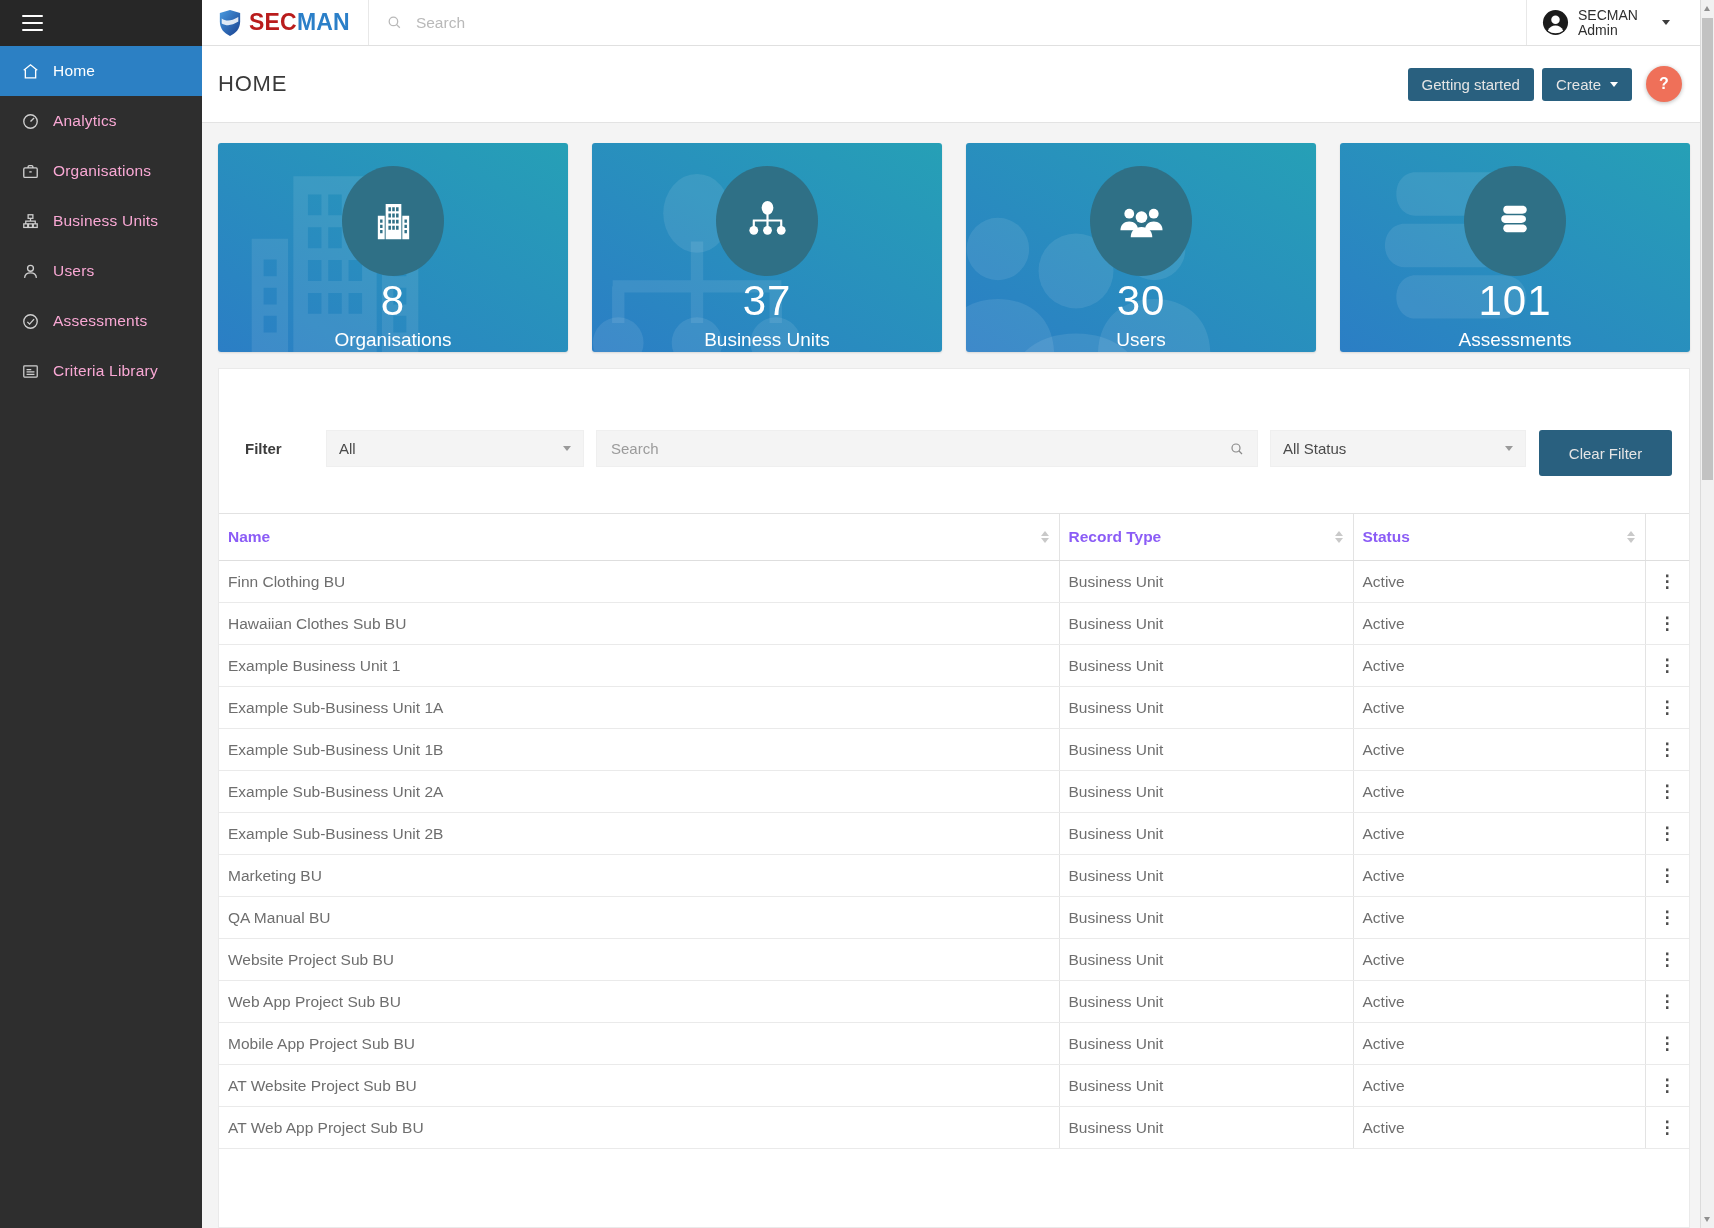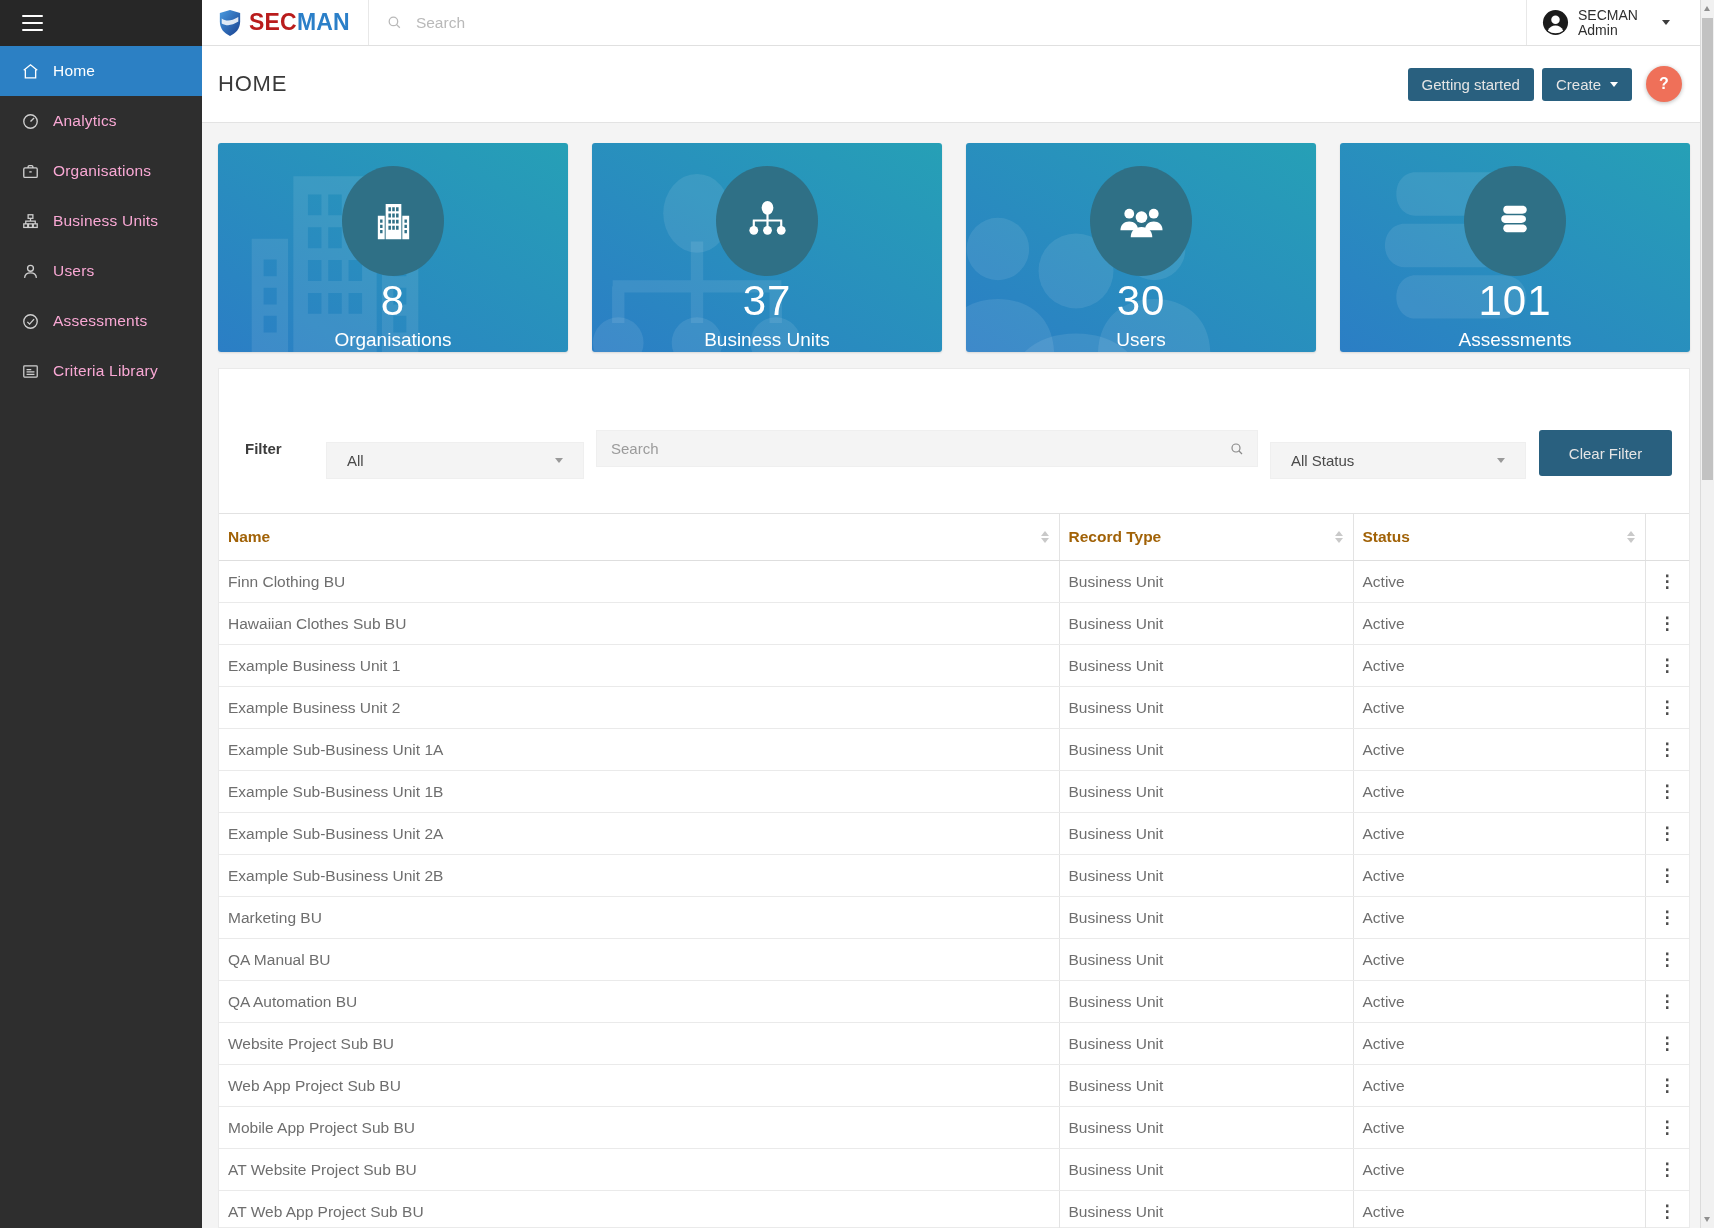--- a/index.html
+++ b/index.html
@@ -63,38 +63,38 @@
   .stat-ellipse{width:102px;height:110px;border-radius:50%;background:#2f7086;display:flex;align-items:center;justify-content:center;flex:none}
   .stat-ellipse svg{width:47px;height:47px;color:#fff}
   .stat-value{font-size:42px;font-weight:300;margin-top:3px;letter-spacing:1px;line-height:1.05}
   .stat-label{font-size:19px;margin-top:6px}
 
   
   .panel{position:absolute;left:218px;top:368px;width:1472px;height:860px;background:#fff;
          border:1px solid #eaeaea;box-sizing:border-box;z-index:1}
   .filter-row{position:absolute;left:0;top:61px;width:100%;height:38px}
   .filter-label{position:absolute;left:26px;top:0;line-height:38px;font-weight:700;font-size:15px;color:#3c3c3c}
-  .fselect{position:absolute;top:12px;height:37px;background:#f4f4f4;border:1px solid #efefef;box-sizing:border-box;
-           display:flex;align-items:center;padding:0 20px;font-size:15px;color:#4a4a4a;cursor:pointer}
+  .fselect{position:absolute;top:0;height:37px;background:#f4f4f4;border:1px solid #efefef;box-sizing:border-box;
+           display:flex;align-items:center;padding:0 12px;font-size:15px;color:#4a4a4a;cursor:pointer}
   .caret-g{margin-left:auto;width:0;height:0;border-left:4.5px solid transparent;
            border-right:4.5px solid transparent;border-top:5.5px solid #9a9a9a}
   .sel-type{left:107px;width:258px}
   .sel-status{left:1051px;width:256px}
   .fsearch{position:absolute;left:377px;top:0;width:662px;height:37px;background:#f4f4f4;border:1px solid #efefef;
            box-sizing:border-box;display:flex;align-items:center;padding:0 12px}
   .fsearch input{flex:1;border:none;outline:none;background:transparent;color:#444;
                  font-family:"Liberation Sans",sans-serif;font-size:15px}
   .fsearch input::placeholder{color:#9b9b9b}
   .fsearch svg{width:16px;height:16px;color:#8a8a8a;flex:none}
   .clear-btn{position:absolute;left:1320px;top:0;width:133px;height:46px;justify-content:center;font-size:15px}
 
   table.grid{position:absolute;left:0;top:144px;width:1470px;border-collapse:collapse;table-layout:fixed}
   .grid col.c-name{width:840px}.grid col.c-type{width:294px}.grid col.c-status{width:292px}.grid col.c-act{width:44px}
   .grid th{height:46px;border-top:1px solid #e2e2e2;border-bottom:1px solid #dedede;background:#fff;
-           font-size:15.5px;color:#a16207;font-weight:700;text-align:left;padding:0 10px 0 9px}
+           font-size:15.5px;color:#8b5cf6;font-weight:700;text-align:left;padding:0 10px 0 9px}
   .grid td{height:41px;border-bottom:1px solid #eaeaea;font-size:15.5px;color:#6e6e6e;
            padding:0 10px 0 9px;overflow:hidden;white-space:nowrap}
   .grid th+th,.grid td+td{border-left:1px solid #e3e3e3}
   .th-flex{display:flex;align-items:center;justify-content:space-between}
   .sort{display:inline-flex;flex-direction:column;gap:2px;cursor:pointer}
   .sort i{width:0;height:0;border-left:4px solid transparent;border-right:4px solid transparent}
   .sort .up{border-bottom:5px solid #c9c9c9}
   .sort .down{border-top:5px solid #c9c9c9}
   td.kebab{text-align:center;color:#4c4c4c;font-size:17px;font-weight:700;cursor:pointer;padding:0;letter-spacing:0}
 
@@ -416,26 +416,20 @@
         <td>Active</td>
         <td class="kebab">⋮</td>
       </tr>
       <tr>
         <td>Example Business Unit 1</td>
         <td>Business Unit</td>
         <td>Active</td>
         <td class="kebab">⋮</td>
       </tr>
       <tr>
-        <td>Example Business Unit 2</td>
-        <td>Business Unit</td>
-        <td>Active</td>
-        <td class="kebab">⋮</td>
-      </tr>
-      <tr>
         <td>Example Sub-Business Unit 1A</td>
         <td>Business Unit</td>
         <td>Active</td>
         <td class="kebab">⋮</td>
       </tr>
       <tr>
         <td>Example Sub-Business Unit 1B</td>
         <td>Business Unit</td>
         <td>Active</td>
         <td class="kebab">⋮</td>
@@ -453,26 +447,20 @@
         <td class="kebab">⋮</td>
       </tr>
       <tr>
         <td>Marketing BU</td>
         <td>Business Unit</td>
         <td>Active</td>
         <td class="kebab">⋮</td>
       </tr>
       <tr>
         <td>QA Manual BU</td>
-        <td>Business Unit</td>
-        <td>Active</td>
-        <td class="kebab">⋮</td>
-      </tr>
-      <tr>
-        <td>QA Automation BU</td>
         <td>Business Unit</td>
         <td>Active</td>
         <td class="kebab">⋮</td>
       </tr>
       <tr>
         <td>Website Project Sub BU</td>
         <td>Business Unit</td>
         <td>Active</td>
         <td class="kebab">⋮</td>
       </tr>

